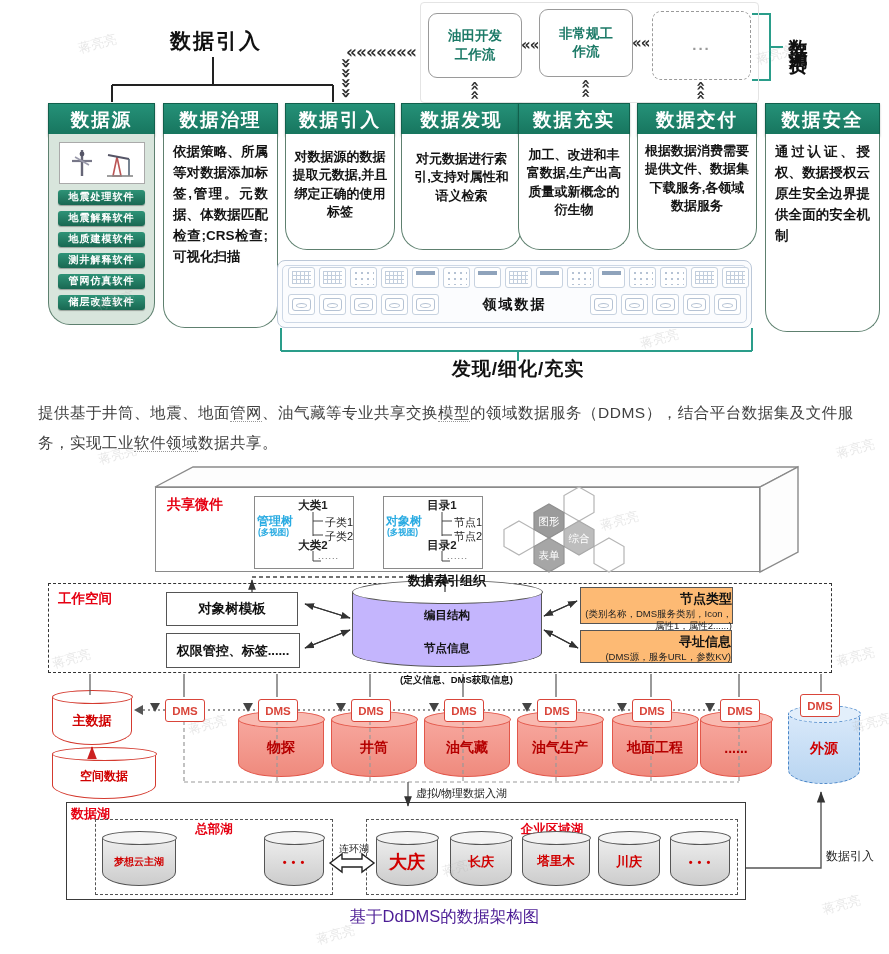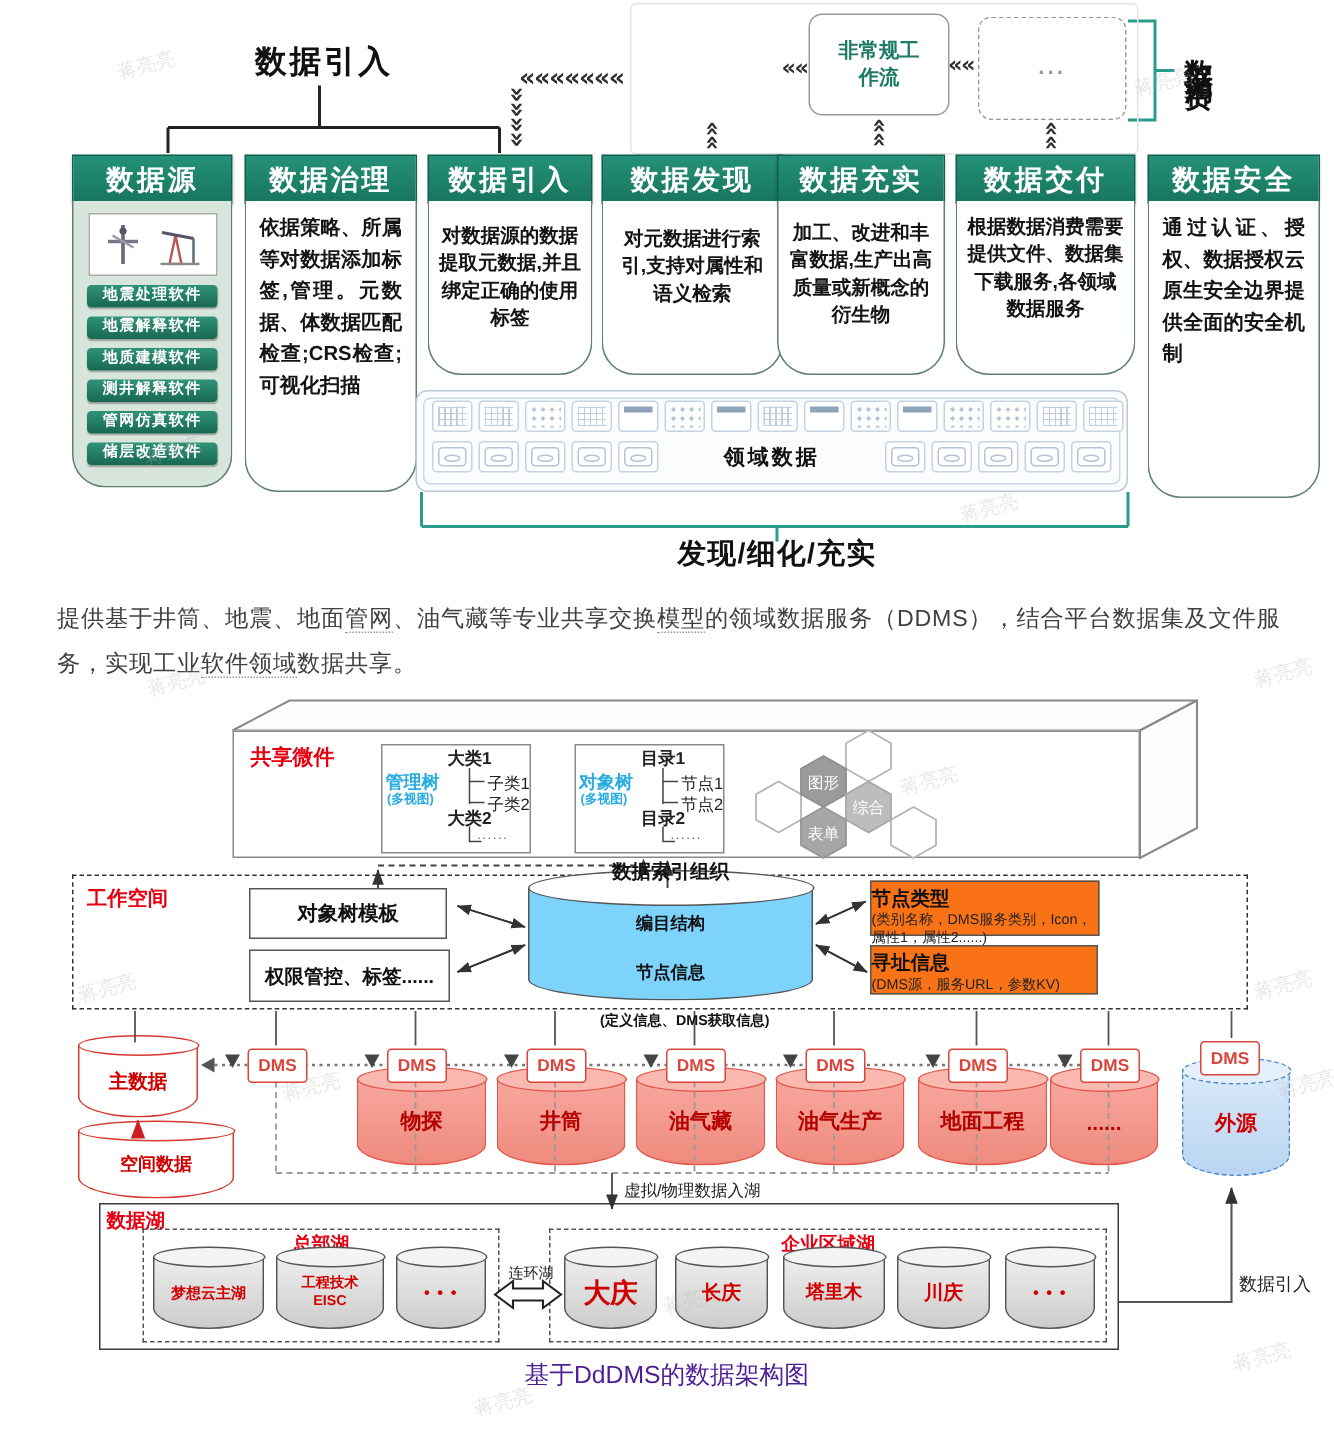--- a/index.html
+++ b/index.html
@@ -59,37 +59,37 @@
   .blue-label{color:#29abe2;font-weight:bold;}
   .shared-front{left:155px;top:487px;width:605px;height:85px;background:#fff;border:1.4px solid #8a8a8a;box-sizing:border-box;}
   .tree-box{background:#fff;border:1px solid #8a8a8a;box-sizing:border-box;}
   .tnode{position:absolute;font-size:11px;color:#222;}
   .tnode.b{font-weight:bold;font-size:11.5px;text-align:center;}
   .tmore{position:absolute;font-size:9px;color:#666;letter-spacing:1px;}
   .ws-box{left:48px;top:583px;width:784px;height:90px;border:1.6px dashed #333;box-sizing:border-box;}
   .stack{background:#fff;border:1.2px solid #555;display:flex;align-items:center;justify-content:center;font-weight:bold;font-size:13.5px;color:#111;}
   .stack::before{content:"";position:absolute;top:-4px;left:8px;right:-8px;bottom:4px;background:#fff;border:1.2px solid #555;z-index:-1;}
   .stack::after{content:"";position:absolute;top:-8px;left:16px;right:-16px;bottom:8px;background:#fff;border:1.2px solid #555;z-index:-2;}
-  .doc{background:#f97316;border:1.2px solid #555;text-align:left;box-sizing:border-box;padding-top:2px;}
+  .doc{background:#fdba74;border:1.2px solid #555;text-align:right;box-sizing:border-box;padding-top:2px;}
   .doc .t{font-size:13px;font-weight:bold;color:#111;}
   .doc .d{font-size:9.5px;color:#222;line-height:1.25;}
 
   .cyl{position:absolute;border:1.5px solid #666;border-top:none;border-radius:0 0 50% 50%/0 0 14px 14px;
        display:flex;align-items:center;justify-content:center;text-align:center;font-weight:bold;box-sizing:border-box;}
   .cyl::before{content:"";position:absolute;left:-1.5px;right:-1.5px;top:-9px;height:17px;border:1.5px solid #666;border-radius:50%;background:#fff;box-sizing:border-box;}
   .cyl .ct{position:relative;z-index:2;}
   .cyl.red{border-color:#e2574a;background:linear-gradient(180deg,#f7a79e,#ef8a7d);color:#b50000;font-size:14px;}
   .cyl.red::before{border-color:#e2574a;background:#f9b9b0;}
   .cyl.gray{border-color:#555;background:linear-gradient(180deg,#eeeeee,#cccccc);color:#d00000;}
   .cyl.gray::before{border-color:#555;background:#f4f4f4;height:14px;top:-7px;}
   .cyl.white{border-color:#d43a2f;background:#fff;color:#d00000;font-size:13px;}
   .cyl.white::before{border-color:#d43a2f;background:#fff;height:14px;top:-7px;}
   .cyl.blue{border:1.6px dashed #4a86c8;border-top:none;background:linear-gradient(180deg,#d9e9fa,#b9d5f1);color:#d00000;font-size:14px;}
   .cyl.blue::before{border:1.6px dashed #4a86c8;background:#e3effb;height:18px;top:-9px;}
-  .cyl.ws{border-color:#555;background:#7dd3fc;color:#111;}
+  .cyl.ws{border-color:#555;background:#c4b5fd;color:#111;}
   .cyl.ws::before{border-color:#555;height:24px;top:-12px;}
   .dms{position:absolute;width:38px;height:21px;background:#fff;border:1.5px solid #d9453a;border-radius:3px;color:#d9453a;
        font-weight:bold;font-size:11.5px;display:flex;align-items:center;justify-content:center;z-index:5;}
   .lake-box{left:66px;top:802px;width:680px;height:98px;border:1.3px solid #3a3a3a;box-sizing:border-box;background:#fff;}
   .dash-box{border:1.4px dashed #555;box-sizing:border-box;}
   .small-note{font-size:11px;color:#222;}
   .caption{left:0;top:906px;width:889px;text-align:center;font-size:16.5px;color:#4c1d95;}
   .wm{position:absolute;color:#b0b0b0;opacity:.3;font-size:13px;transform:rotate(-15deg);pointer-events:none;white-space:nowrap;}
 </style>
 </head>
@@ -115,20 +115,24 @@
       <polygon points="522,703 532,703 527,712" fill="#444"></polygon>
       <polygon points="617,703 627,703 622,712" fill="#444"></polygon>
       <polygon points="705,703 715,703 710,712" fill="#444"></polygon>
     </g>
   </svg>
 
   <div class="abs top-ingest-label">数据引入</div>
   <div class="abs consume-label">数据消费</div>
 
   <div class="abs wf-frame"></div>
+  <div class="abs wfbox" style="left:428px;top:13px;width:92px;height:63px;">
+    <span style="white-space: pre-line;">油田开发
+工作流</span>
+  </div>
   <div class="abs wfbox" style="left:539px;top:9px;width:92px;height:66px;">
     <span style="white-space: pre-line;">非常规工
 作流</span>
   </div>
   <div class="abs wfbox dashed" style="left:652px;top:11px;width:97px;height:67px;">
     <span style="white-space: pre-line;">...</span>
   </div>
 
   <div class="abs chev chev-long" style="left:346px;top:44px;font-size:17px;"></div>
   <div class="abs chev chev-v rot-down" style="left:322px;top:70px;width:46px;text-align:center;font-size:17px;"></div>
@@ -316,22 +320,20 @@
   <div class="abs small-note" style="left:826px;top:848px;font-size:12px;">数据引入</div>
 
   <div class="abs lake-box"></div>
   <div class="abs red-label" style="left:71px;top:805px;font-size:13px;">数据湖</div>
 
   <div class="abs dash-box" style="left:95px;top:819px;width:238px;height:76px;"></div>
   <div class="abs red-label" style="left:95px;top:821px;width:238px;text-align:center;font-size:12.5px;">总部湖</div>
   <div class="cyl gray" style="left:102px;top:838px;width:74px;height:48px;font-size:10px;">
       <span class="ct" style="white-space: pre-line;">梦想云主湖</span>
     </div>
-  <div class="cyl gray" style="left:184px;top:838px;width:72px;height:48px;font-size:9.5px;white-space:pre-line;line-height:1.2;"><span class="ct" style="white-space: pre-line;">工程技术
-EISC</span></div>
   <div class="cyl gray" style="left:264px;top:838px;width:60px;height:48px;font-size:11px;letter-spacing:1px;">
       <span class="ct" style="white-space: pre-line;">• • •</span>
     </div>
 
   <div class="abs small-note" style="left:332px;top:842px;width:44px;text-align:center;font-size:10px;">连环湖</div>
 
   <div class="abs dash-box" style="left:366px;top:819px;width:372px;height:76px;"></div>
   <div class="abs red-label" style="left:366px;top:821px;width:372px;text-align:center;font-size:12.5px;">企业区域湖</div>
   <div class="cyl gray" style="left:376px;top:838px;width:62px;height:48px;font-size:18px;">
       <span class="ct" style="white-space: pre-line;">大庆</span>

